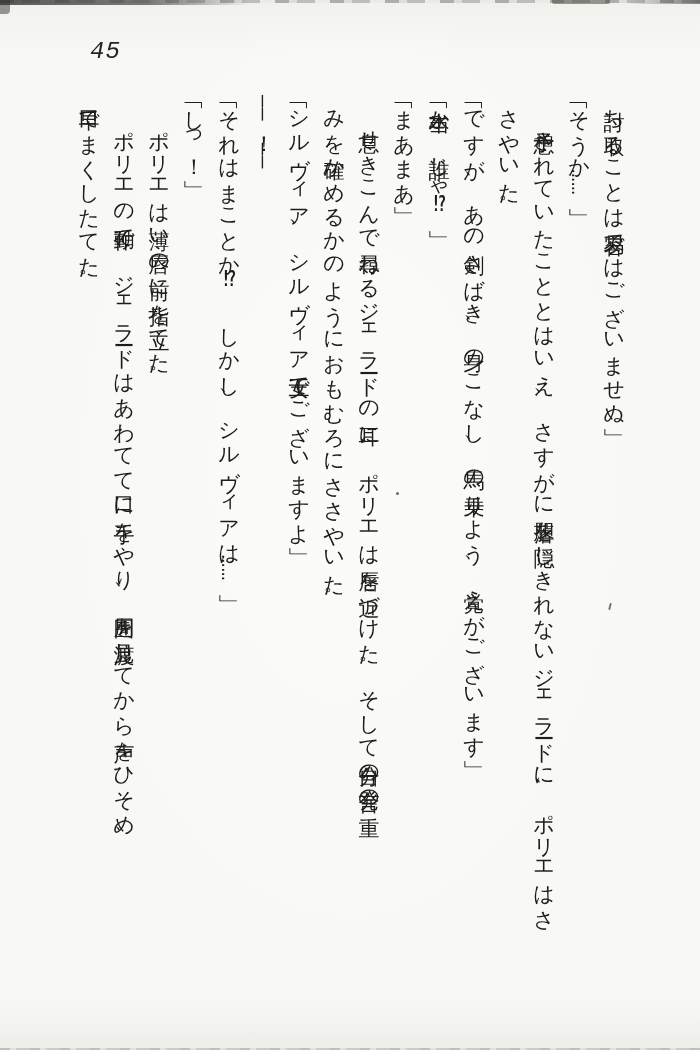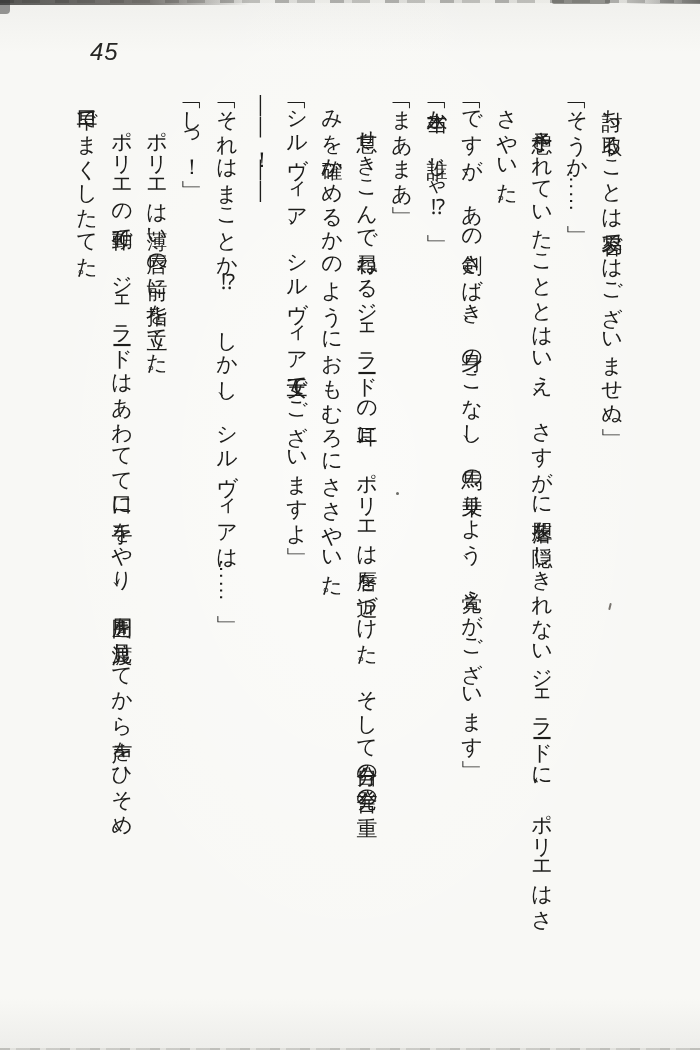--- a/index.html
+++ b/index.html
@@ -6,21 +6,21 @@
     margin: 0;
     padding: 0;
     background: #e8e8e4;
   }
   .page {
     position: relative;
     width: 700px;
     height: 1050px;
     background: #f8f8f5;
     overflow: hidden;
-    font-family: Liberation Sans, sans-serif;
+    font-family: Liberation Mono, monospace;
   }
   
   .shade {
     position: absolute;
     inset: 0;
     background:
       radial-gradient(ellipse at 50% 45%, rgba(255,255,255,0.45), rgba(0,0,0,0) 65%),
       linear-gradient(180deg, rgba(110,110,105,0.06), rgba(0,0,0,0) 5%, rgba(0,0,0,0) 95%, rgba(110,110,105,0.08));
     pointer-events: none;
   }

